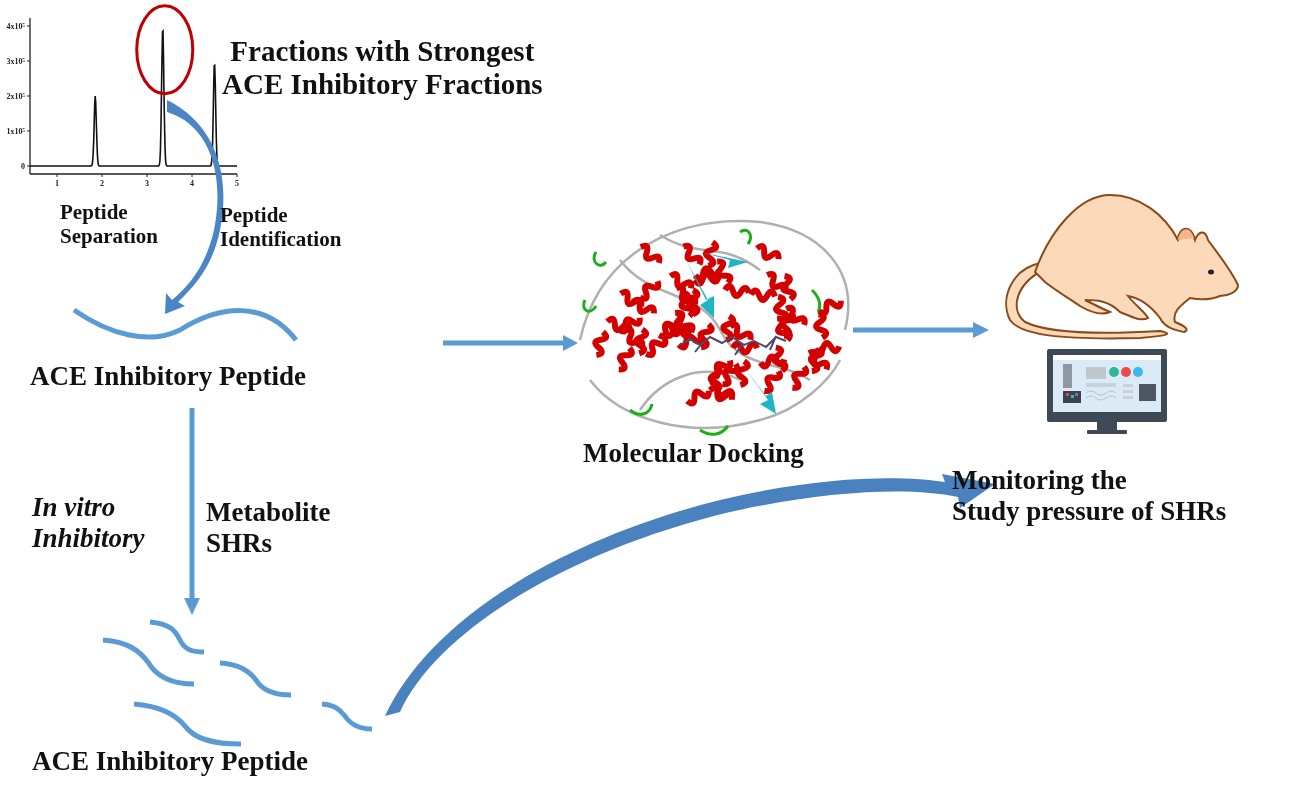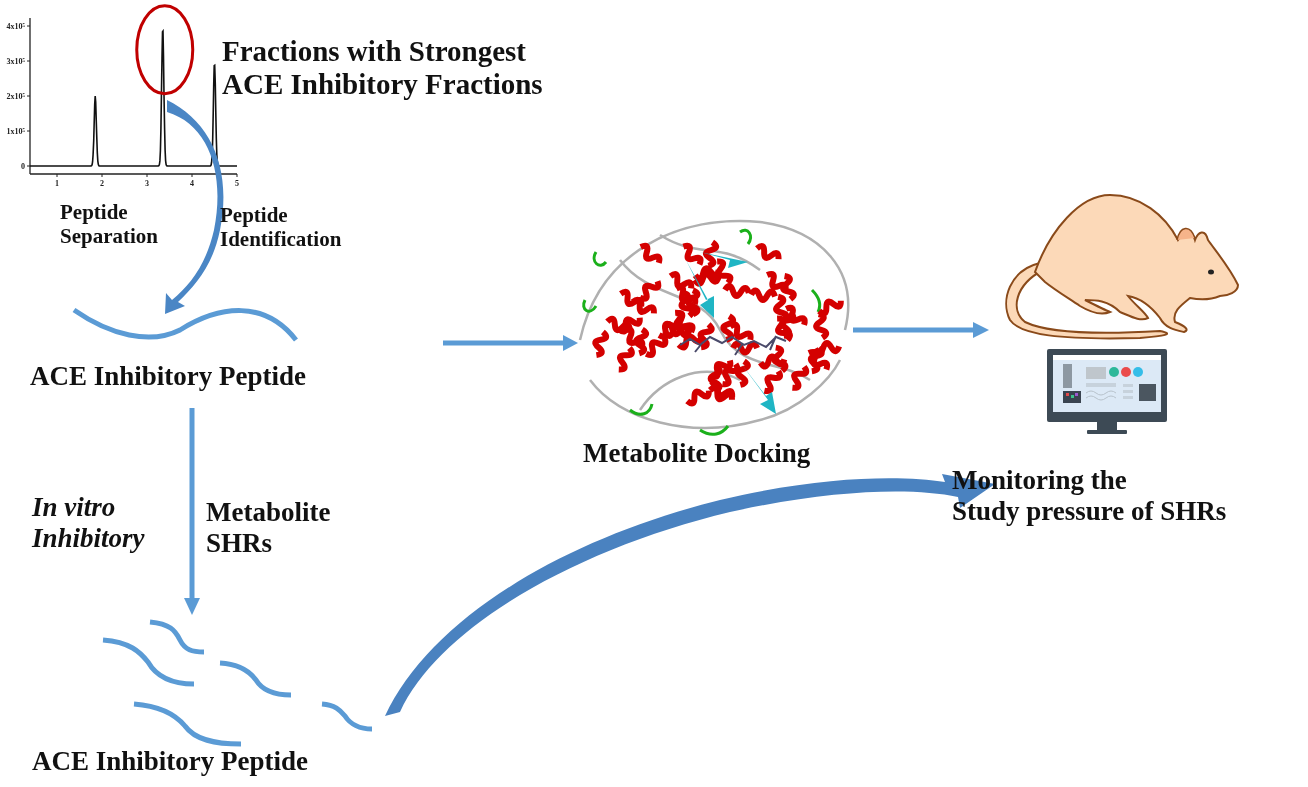--- a/index.html
+++ b/index.html
@@ -169,21 +169,21 @@
   <rect x="1086" y="383" width="30" height="4" fill="#c7d2dc"></rect>
   <path d="M1086,393 q5,-4 10,0 t10,0 t10,0 M1086,398 q5,-4 10,0 t10,0 t10,0" fill="none" stroke="#b8c3cc" stroke-width="1"></path>
   <rect x="1123" y="384" width="10" height="3" fill="#c7d2dc"></rect>
   <rect x="1123" y="390" width="10" height="3" fill="#c7d2dc"></rect>
   <rect x="1123" y="396" width="10" height="3" fill="#c7d2dc"></rect>
   <rect x="1139" y="384" width="17" height="17" fill="#4b5660"></rect>
   <rect x="1097" y="422" width="20" height="9" fill="#3d4a55"></rect>
   <rect x="1087" y="430" width="40" height="4" rx="1" fill="#3d4a55"></rect>
 </svg>
 
-<div class="lbl big" style="left:222px;top:35px;text-align:left;">
+<div class="lbl big" style="left:222px;top:35px;text-align:center;">
   <div>Fractions with Strongest</div>
   <div>ACE Inhibitory Fractions</div>
 </div>
 
 <div class="lbl sm" style="left:60px;top:200px;">
   <div>Peptide</div>
   <div>Separation</div>
 </div>
 
 <div class="lbl sm" style="left:220px;top:203px;">
@@ -198,18 +198,18 @@
   <div>Inhibitory</div>
 </div>
 
 <div class="lbl mid" style="left:206px;top:497px;">
   <div>Metabolite</div>
   <div>SHRs</div>
 </div>
 
 <div class="lbl mid" style="left:32px;top:746px;">ACE Inhibitory Peptide</div>
 
-<div class="lbl mid" style="left:583px;top:438px;">Metabolite Docking</div>
+<div class="lbl mid" style="left:583px;top:438px;">Molecular Docking</div>
 
 <div class="lbl mid" style="left:952px;top:465px;">
   <div>Monitoring the</div>
   <div>Study pressure of SHRs</div>
 </div>
 
 </body></html>

